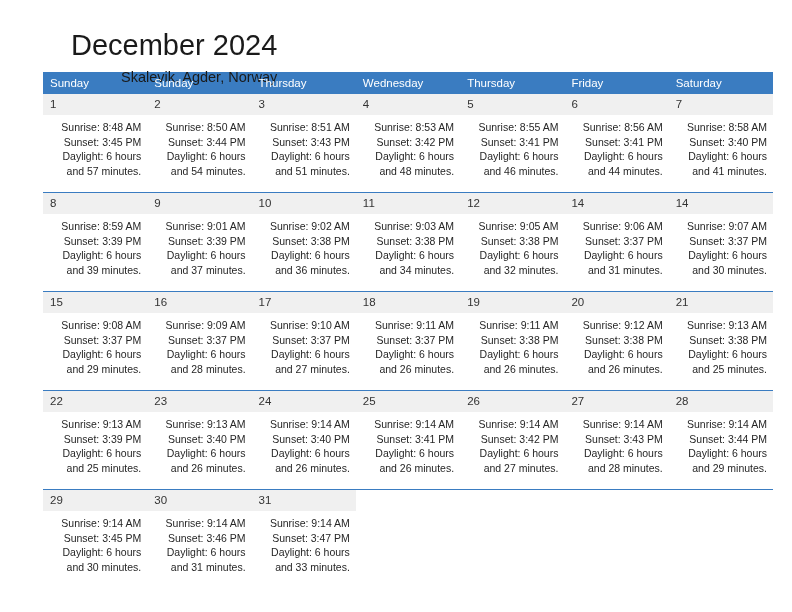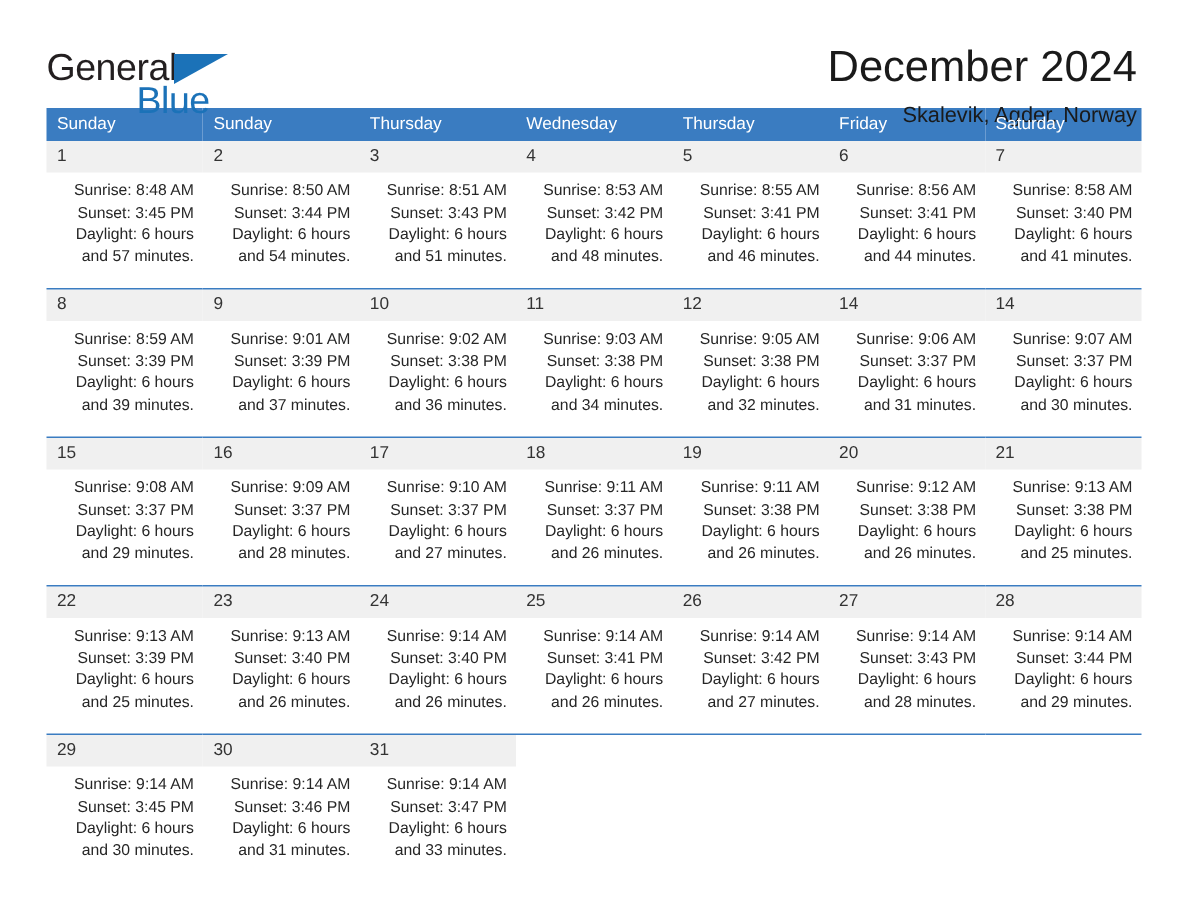--- a/index.html
+++ b/index.html
@@ -79,20 +79,21 @@
     margin-top: 7px;
     font-size: 14.5px;
     color: #1a1a1a;
     white-space: nowrap;
   }
 
   
   .cal-wrap {
     padding: 0 31px;
     box-sizing: border-box;
+    margin-left: 12px;
   }
   table.cal {
     border-collapse: collapse;
     table-layout: fixed;
     width: 730px;
   }
   table.cal th {
     background: #3a7cc1;
     color: #ffffff;
     font-size: 11.5px;
@@ -137,25 +138,20 @@
     min-height: 62px;
   }
 </style>
 </head>
 <body>
 
 <div class="page">
 
   <div class="top">
 
-    <div class="brand">
-      <span class="brand-general">General</span>
-      <span class="brand-tri"></span>
-      <span class="brand-blue">Blue</span>
-    </div>
 
     <div class="titles">
       <div class="cal-title">December 2024</div>
       <div class="cal-subtitle">Skalevik, Agder, Norway</div>
     </div>
 
   </div>
 
   <div class="cal-wrap">
     <table class="cal">

